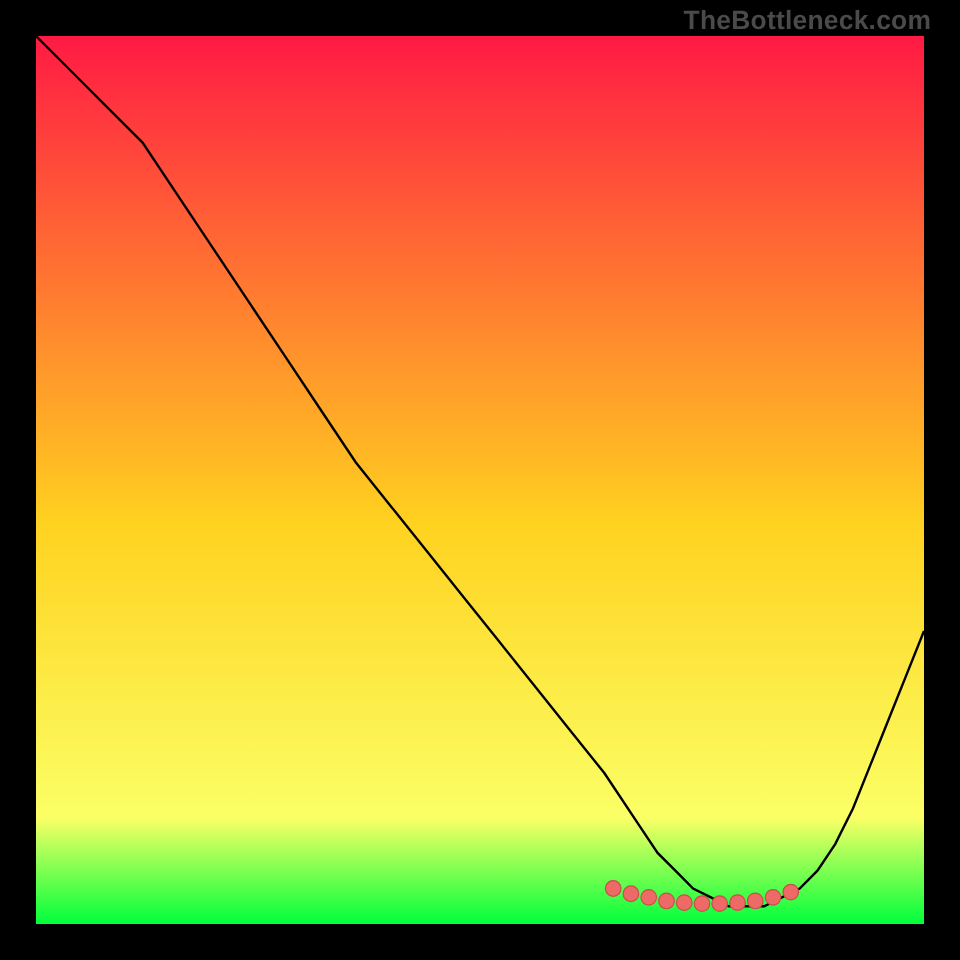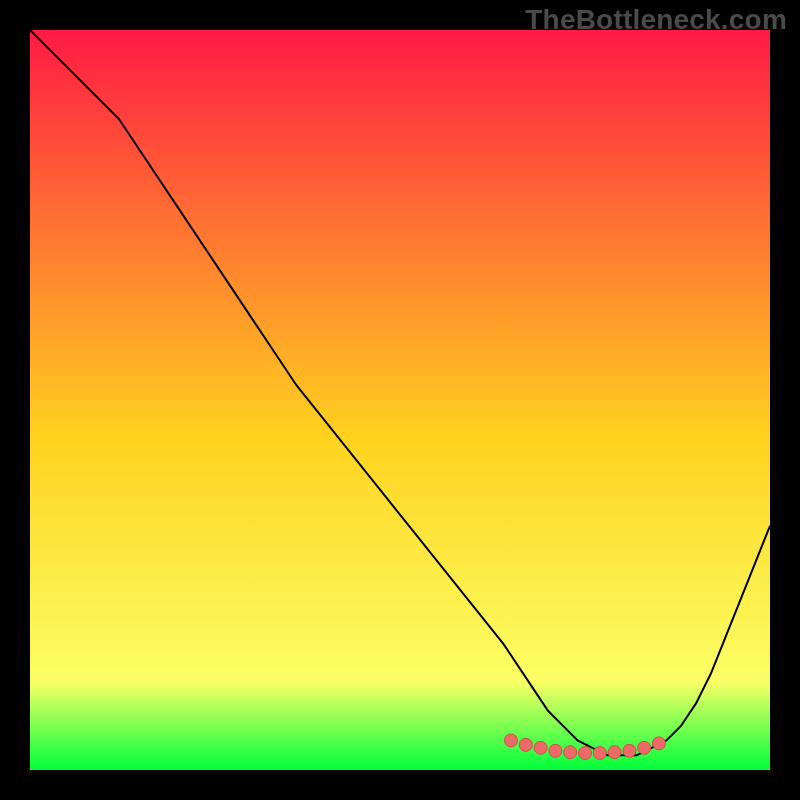--- a/index.html
+++ b/index.html
@@ -13,22 +13,22 @@
   }
   .frame {
     position: relative;
     width: 800px;
     height: 800px;
     background: #000;
   }
   .watermark {
     position: absolute;
     top: 4px;
-    right: 13px;
-    font-size: 28px;
+    right: 24px;
+    font-size: 22px;
     font-weight: 600;
     color: #4a4a4a;
     letter-spacing: 0.2px;
     z-index: 10;
   }
   .plot {
     position: absolute;
     left: 30px;
     top: 30px;
     width: 740px;

